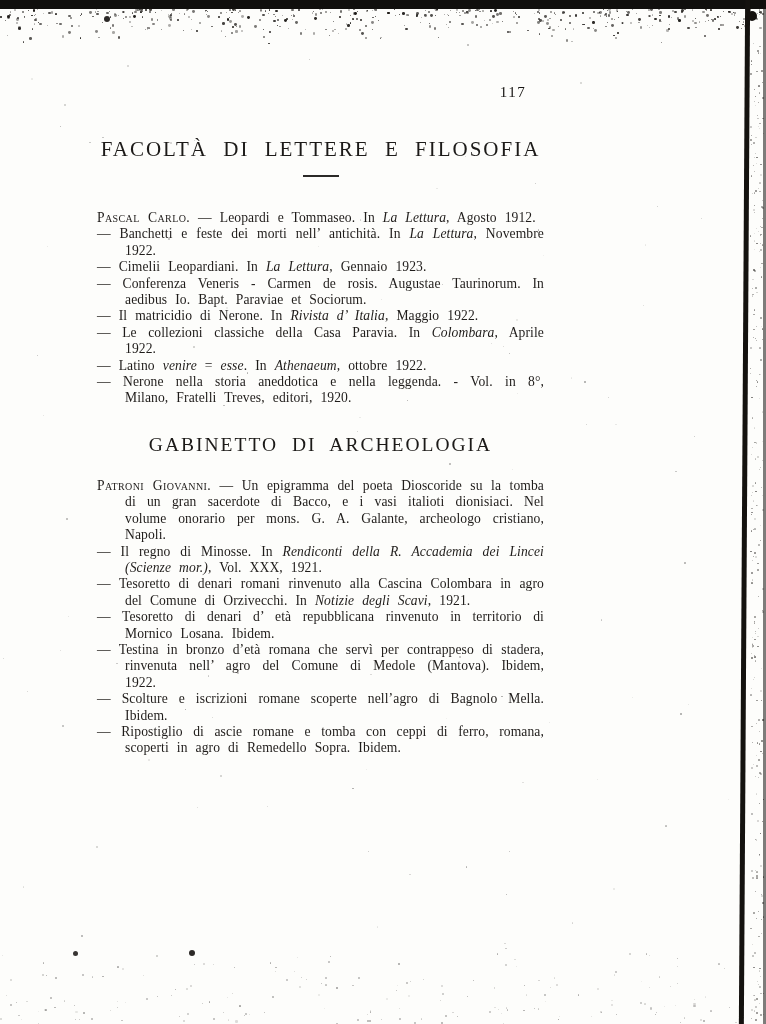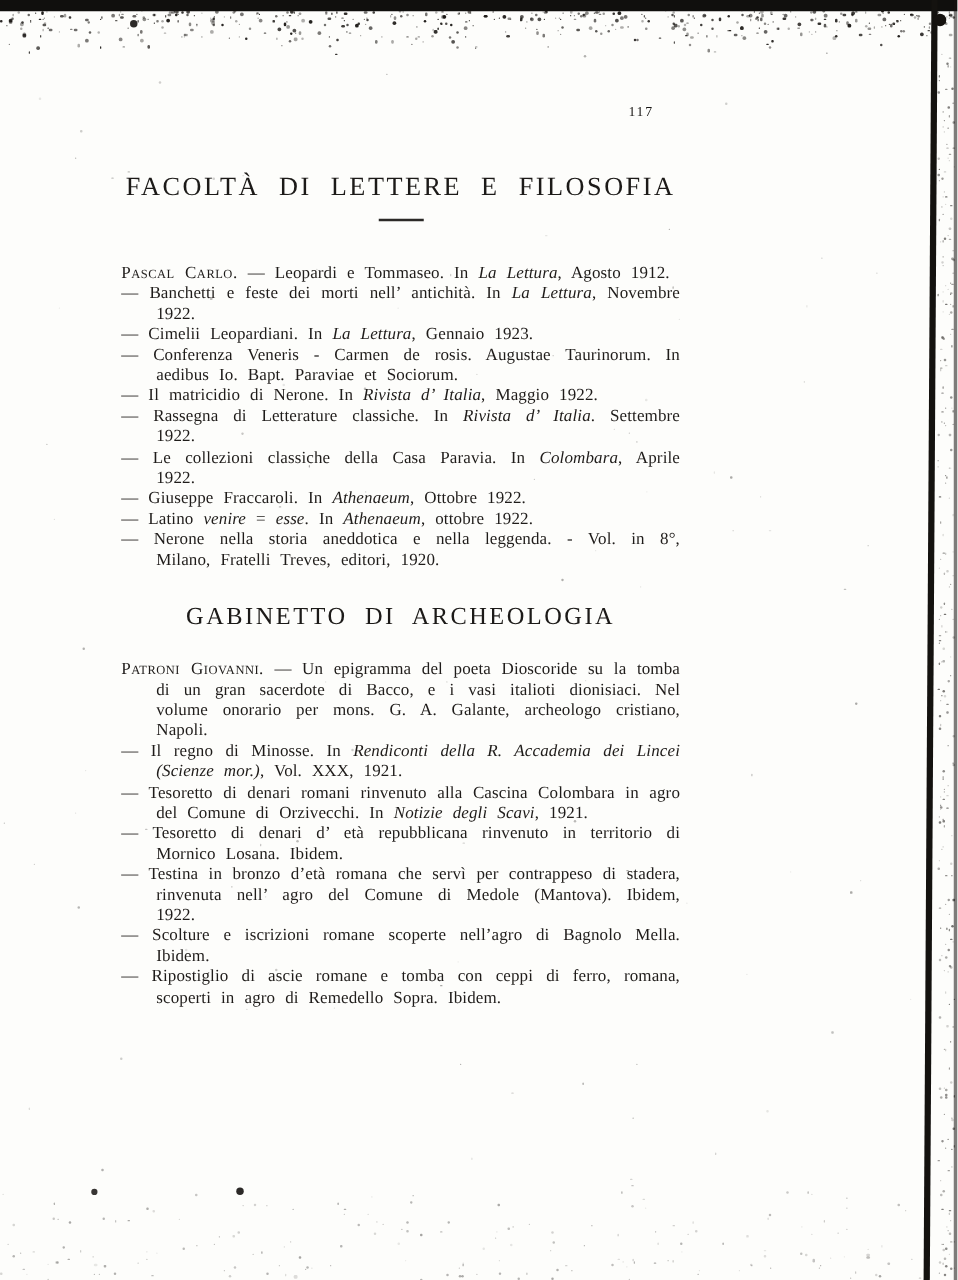--- a/index.html
+++ b/index.html
@@ -30,21 +30,21 @@
   }
   .noise { position: absolute; top: 0; left: 0; width: 100%; height: 100%; pointer-events: none; }
   .noise i {
     position: absolute; display: block; border-radius: 50%;
     background: #15120f;
   }
 
   
   .page-number {
     position: absolute; top: 84px; left: 478px; width: 70px;
-    text-align: center; font-size: 11px; letter-spacing: 1.5px; color: #161412;
+    text-align: center; font-size: 15px; letter-spacing: 1.5px; color: #161412;
   }
   .content { position: absolute; left: 97px; top: 0; width: 447px; }
 
   .sec-title {
     font-weight: normal; text-align: center; margin: 0; color: #1c1a18;
   }
   .sec-0 .sec-title { padding-top: 137px; font-size: 21px; letter-spacing: 2px; word-spacing: 8px; }
   .sec-1 .sec-title { margin-top: 27px; font-size: 19.5px; letter-spacing: 2px; word-spacing: 7px; }
   .rule { width: 36px; height: 0; border-top: 2.5px solid #2b2927; margin: 13px auto 0; }
   .sec-0 .entries { margin-top: 33px; }
@@ -69,23 +69,21 @@
   <main class="content" id="content">
       <section class="sec sec-0">
         <h2 class="sec-title">FACOLTÀ DI LETTERE E FILOSOFIA</h2>
         <div class="rule"></div>
         <div class="entries">
           <p class="entry"><span class="sc">Pascal Carlo.</span><span class="rm"> — Leopardi e Tommaseo. In </span><span class="it">La Lettura</span><span class="rm">, Agosto 1912.</span></p>
           <p class="entry"><span class="rm">— Banchetti e feste dei morti nell’ antichità. In </span><span class="it">La Lettura</span><span class="rm">, Novembre 1922.</span></p>
           <p class="entry"><span class="rm">— Cimelii Leopardiani. In </span><span class="it">La Lettura</span><span class="rm">, Gennaio 1923.</span></p>
           <p class="entry"><span class="rm">— Conferenza Veneris - Carmen de rosis. Augustae Taurinorum. In aedibus Io. Bapt. Paraviae et Sociorum.</span></p>
           <p class="entry"><span class="rm">— Il matricidio di Nerone. In </span><span class="it">Rivista d’ Italia</span><span class="rm">, Maggio 1922.</span></p>
-          <p class="entry"><span class="rm">— Rassegna di Letterature classiche. In </span><span class="it">Rivista d’ Italia</span><span class="rm">. Settembre 1922.</span></p>
           <p class="entry"><span class="rm">— Le collezioni classiche della Casa Paravia. In </span><span class="it">Colombara</span><span class="rm">, Aprile 1922.</span></p>
-          <p class="entry"><span class="rm">— Giuseppe Fraccaroli. In </span><span class="it">Athenaeum</span><span class="rm">, Ottobre 1922.</span></p>
           <p class="entry"><span class="rm">— Latino </span><span class="it">venire</span><span class="rm"> = </span><span class="it">esse</span><span class="rm">. In </span><span class="it">Athenaeum</span><span class="rm">, ottobre 1922.</span></p>
           <p class="entry"><span class="rm">— Nerone nella storia aneddotica e nella leggenda. - Vol. in 8°, Milano, Fratelli Treves, editori, 1920.</span></p>
         </div>
       </section>
       <section class="sec sec-1">
         <h2 class="sec-title">GABINETTO DI ARCHEOLOGIA</h2>
         <div class="entries">
           <p class="entry"><span class="sc">Patroni Giovanni.</span><span class="rm"> — Un epigramma del poeta Dioscoride su la tomba di un gran sacerdote di Bacco, e i vasi italioti dionisiaci. Nel volume onorario per mons. G. A. Galante, archeologo cristiano, Napoli.</span></p>
           <p class="entry"><span class="rm">— Il regno di Minosse. In </span><span class="it">Rendiconti della R. Accademia dei Lincei (Scienze mor.)</span><span class="rm">, Vol. XXX, 1921.</span></p>
           <p class="entry"><span class="rm">— Tesoretto di denari romani rinvenuto alla Cascina Colombara in agro del Comune di Orzivecchi. In </span><span class="it">Notizie degli Scavi</span><span class="rm">, 1921.</span></p>

